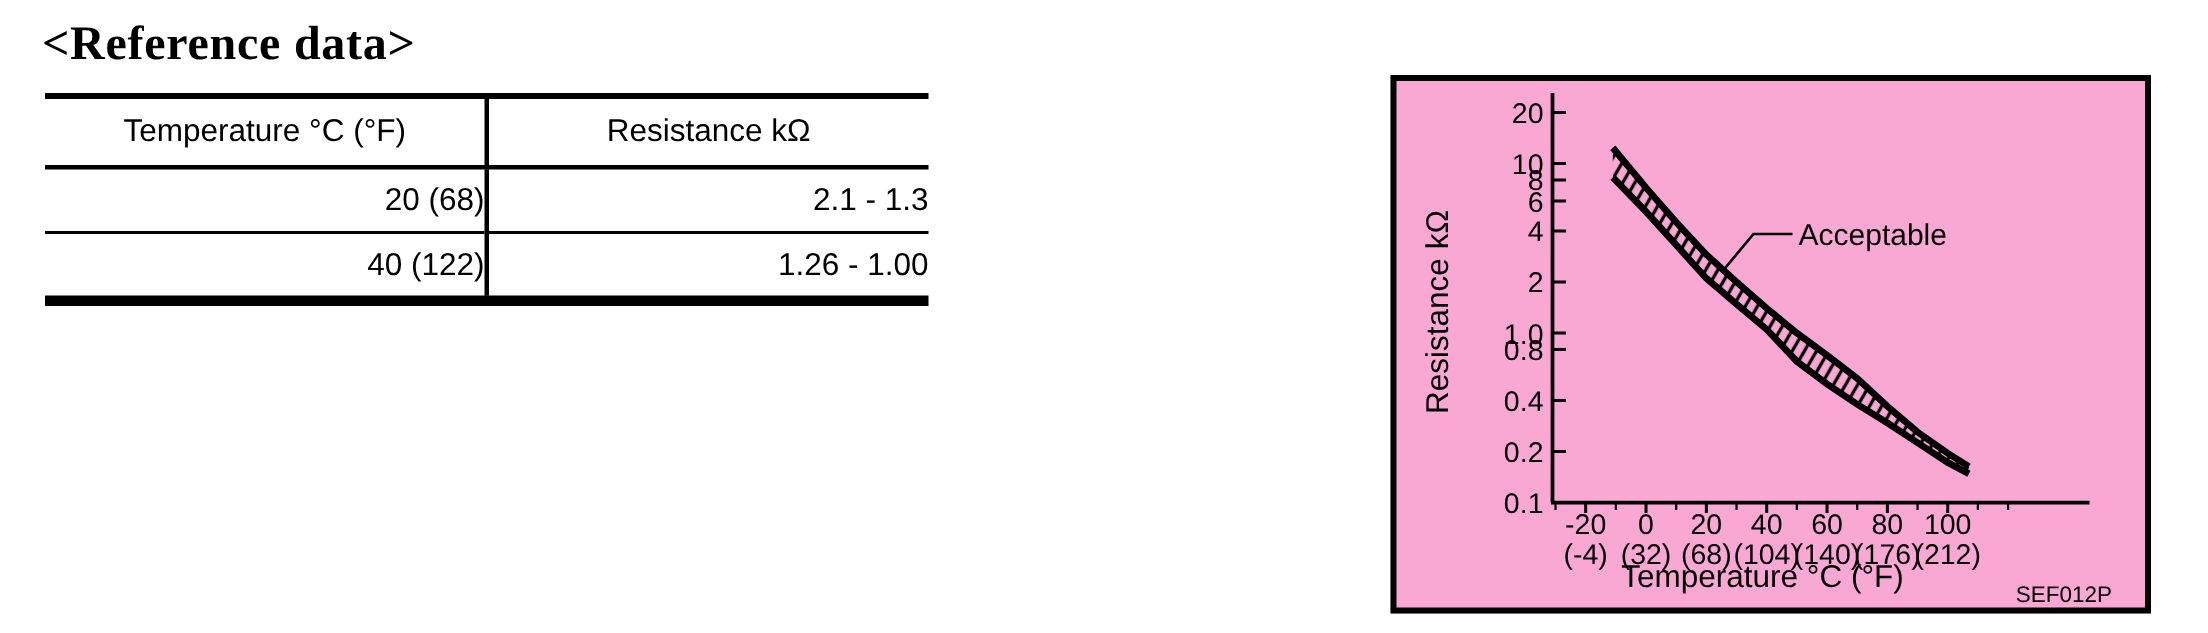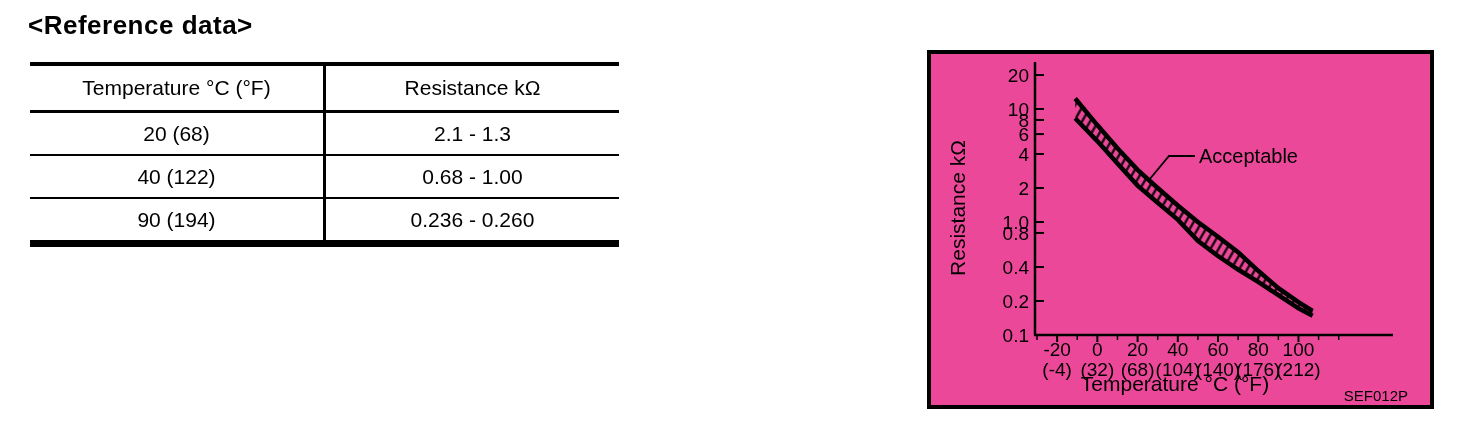--- a/index.html
+++ b/index.html
@@ -4,48 +4,48 @@
 <style>
   html,body { margin:0; padding:0; }
   body {
     width:1472px; height:422px;
     background:#ffffff; color:#000;
     font-family:"Liberation Sans", sans-serif;
     position:relative; overflow:hidden;
   }
   .page-title {
     position:absolute; left:28px; top:10px;
-    font-size:26px; font-weight:bold; letter-spacing:0.5px;
+    font-size:32px; font-weight:bold; letter-spacing:0.5px;font-family:Liberation Serif, serif;
   }
   table.ref-table {
     position:absolute; left:30px; top:62px; width:589px;
     border-collapse:collapse;
     border-top:4px solid #000;
     border-bottom:7px solid #000;
     font-size:21px;
   }
   .ref-table th {
     font-weight:normal; height:44px;
     border-bottom:3px solid #000;
     text-align:center; padding:0;
   }
   .ref-table td {
     height:41px;
     border-bottom:2px solid #000;
-    text-align:center; padding:0;
+    text-align:right; padding:0;
   }
   .ref-table tr:last-child td { border-bottom:none; }
   .ref-table th:first-child, .ref-table td:first-child {
     border-right:3px solid #000; width:293px;
   }
   .chart-box {
     position:absolute; left:927px; top:50px;
     width:499px; height:351px;
     border:4px solid #000;
-    background:#ec4899;
+    background:#f9a8d4;
   }
   .chart-box svg { display:block; width:499px; height:351px; }
   svg text { font-family:"Liberation Sans", sans-serif; fill:#000; }
 </style>
 </head>
 <body>
 
 <div class="page-title">&lt;Reference data&gt;</div>
 
 <table class="ref-table">
@@ -55,25 +55,21 @@
       <th>Resistance kΩ</th>
     </tr>
   </thead>
   <tbody>
     <tr>
       <td>20 (68)</td>
       <td>2.1 - 1.3</td>
     </tr>
     <tr>
       <td>40 (122)</td>
-      <td>0.68 - 1.00</td>
-    </tr>
-    <tr>
-      <td>90 (194)</td>
-      <td>0.236 - 0.260</td>
+      <td>1.26 - 1.00</td>
     </tr>
   </tbody>
 </table>
 
 <div class="chart-box">
   <svg id="chart-svg" viewBox="0 0 499 351">
       <defs>
         <pattern id="hatch" patternUnits="userSpaceOnUse" width="7" height="7" patternTransform="rotate(30)">
           <line x1="3.5" y1="-1" x2="3.5" y2="8" stroke="#000" stroke-width="2.2"></line>
         </pattern>

